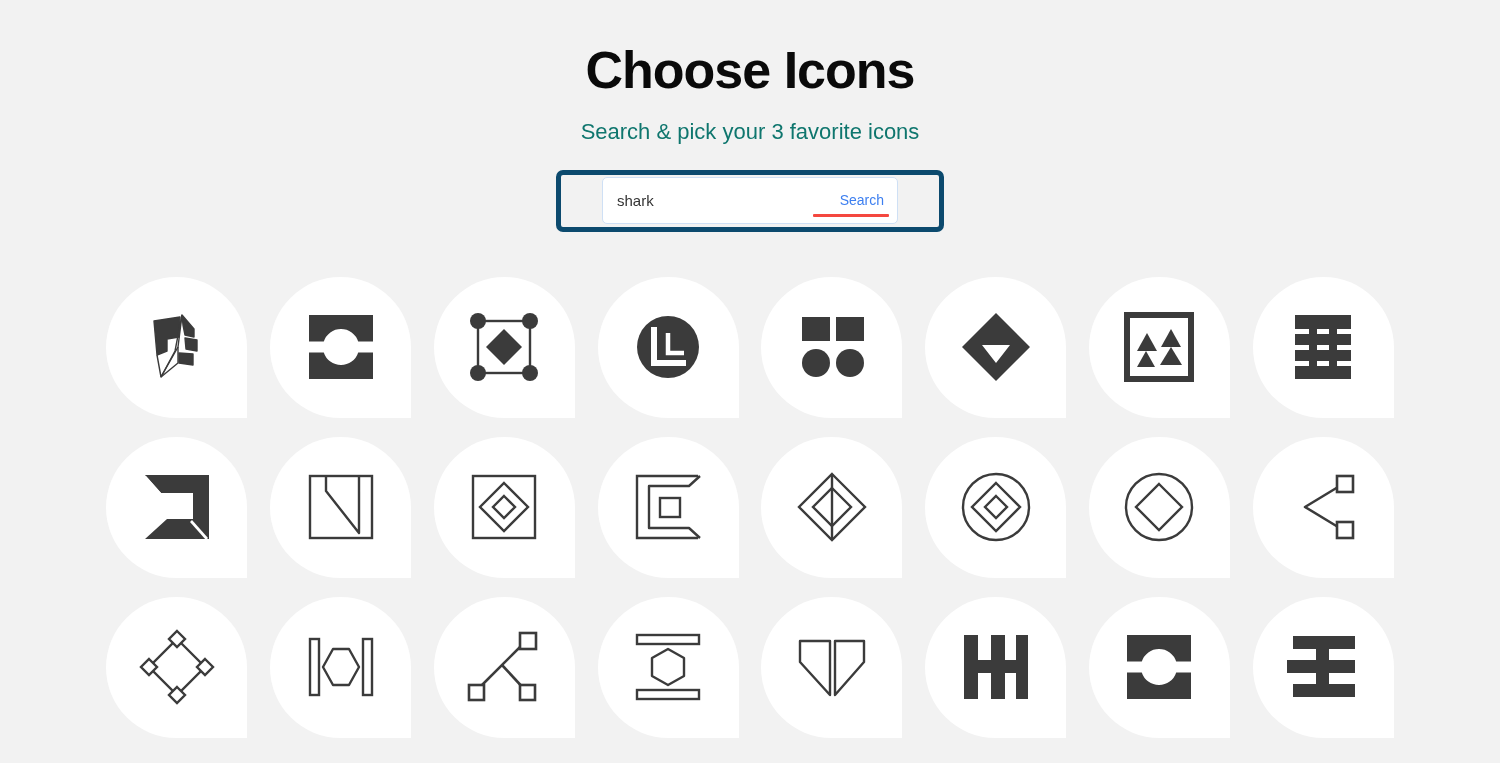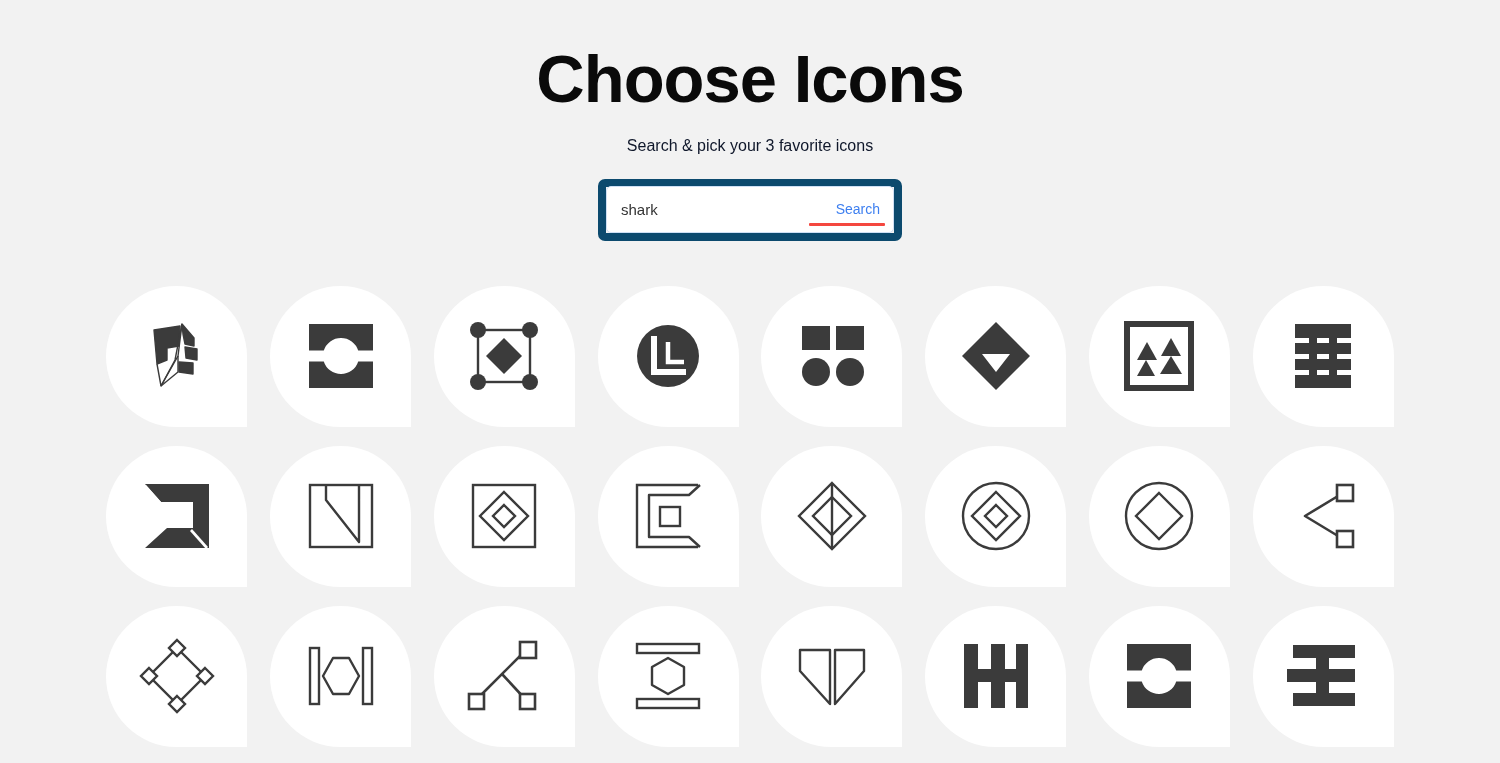--- a/index.html
+++ b/index.html
@@ -20,46 +20,46 @@
     height: 763px;
     position: relative;
   }
 
   
   .header {
     text-align: center;
     padding-top: 42px;
   }
   .page-title {
-    font-size: 67px;
+    font-size: 52px;
     font-weight: 700;
     letter-spacing: -1px;
     color: #0a0a0a;
     line-height: 1.1;
     margin: 0;
   }
   .page-subtitle {
-    font-size: 16px;
+    font-size: 22px;
     font-weight: 400;
-    color: #0f172a;
+    color: #0f766e;
     margin: 20px 0 0 0;
     line-height: 1.2;
   }
 
   
   .search-wrap {
     display: flex;
     justify-content: center;
     margin-top: 24px;
   }
   .search-highlight {
     box-sizing: border-box;
-    width: 304px;
+    width: 388px;
     height: 62px;
-    border: 8px solid #0c4a6e;
+    border: 5px solid #0c4a6e;
     border-radius: 7px;
     display: flex;
     align-items: center;
     justify-content: center;
     background: transparent;
     position: relative;
   }
   .search-box {
     box-sizing: border-box;
     width: 296px;

